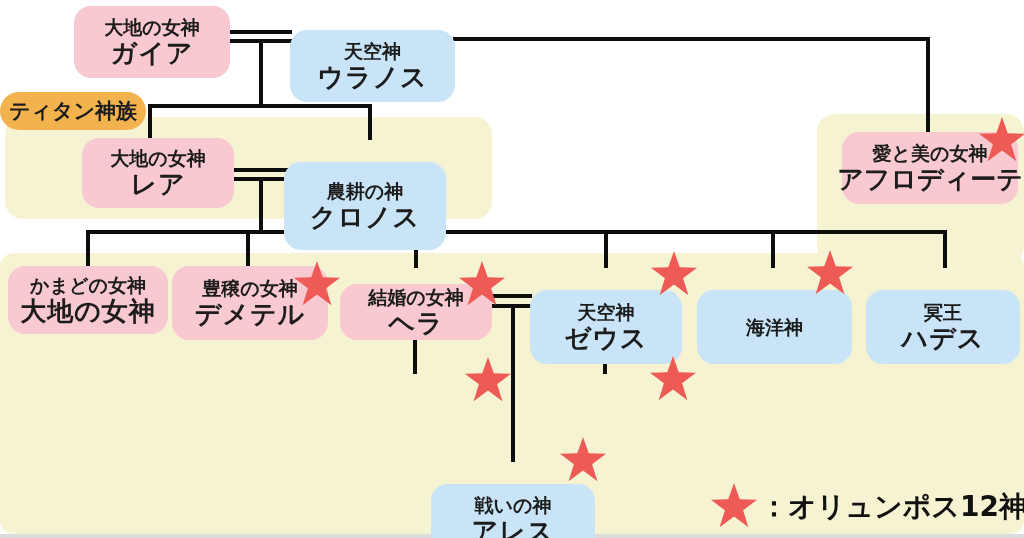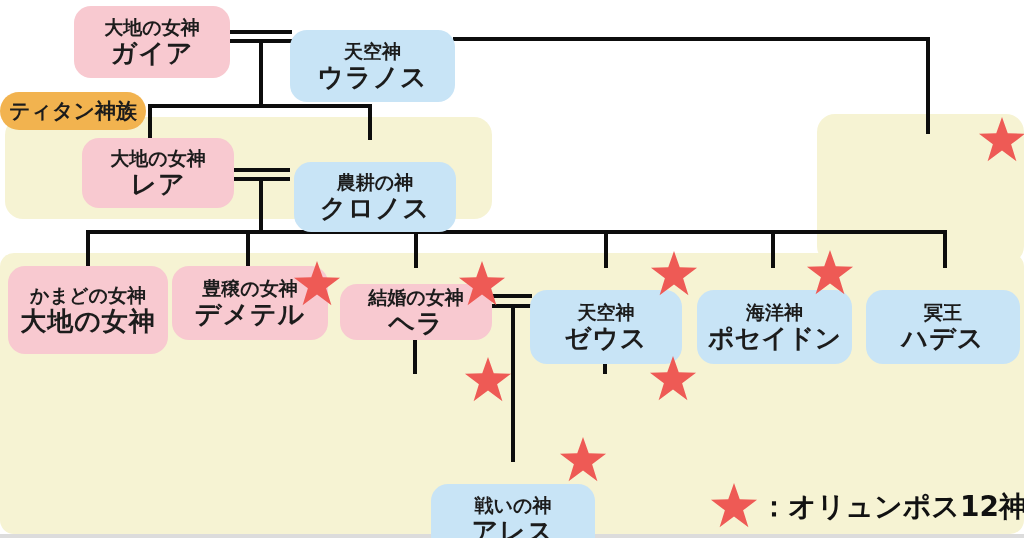--- a/index.html
+++ b/index.html
@@ -117,48 +117,51 @@
   </div>
 
   <div class="group-label" style="left:0px;top:92px;width:146px;height:38px">
     <span>ティタン神族</span>
   </div>
 
   <div class="node female" style="left:82px;top:138px;width:152px;height:70px">
     <div class="node-title">大地の女神</div>
     <div class="node-name">レア</div>
   </div>
-  <div class="node male" style="left:294px;top:138px;width:162px;height:70px">
+  <div class="node male" style="left:284px;top:138px;width:162px;height:88px">
     <div class="node-title">農耕の神</div>
     <div class="node-name">クロノス</div>
   </div>
+  <div class="node female" style="left:842px;top:132px;width:176px;height:72px">
+    <div class="node-title">愛と美の女神</div>
+    <div class="node-name" style="letter-spacing:0">アフロディーテ</div>
+  </div>
   <div class="star" style="left:978px;top:117px"></div>
 
-  <div class="node female" style="left:8px;top:266px;width:160px;height:88px">
+  <div class="node female" style="left:8px;top:266px;width:160px;height:68px">
     <div class="node-title">かまどの女神</div>
     <div class="node-name">大地の女神</div>
   </div>
   <div class="node female" style="left:172px;top:266px;width:156px;height:74px">
     <div class="node-title">豊穣の女神</div>
     <div class="node-name">デメテル</div>
   </div>
   <div class="star" style="left:293px;top:261px"></div>
   <div class="node female" style="left:340px;top:284px;width:152px;height:56px">
     <div class="node-title">結婚の女神</div>
     <div class="node-name">ヘラ</div>
   </div>
   <div class="star" style="left:458px;top:261px"></div>
   <div class="node male" style="left:530px;top:266px;width:152px;height:74px">
     <div class="node-title">天空神</div>
     <div class="node-name">ゼウス</div>
   </div>
   <div class="star" style="left:650px;top:251px"></div>
   <div class="node male" style="left:697px;top:266px;width:155px;height:74px">
     <div class="node-title">海洋神</div>
-    <div class="node-name" style="letter-spacing:0">ポセイドン</div>
   </div>
   <div class="star" style="left:806px;top:250px"></div>
   <div class="node male" style="left:866px;top:266px;width:154px;height:74px">
     <div class="node-title">冥王</div>
     <div class="node-name">ハデス</div>
   </div>
 
   <div class="star" style="left:464px;top:357px"></div>
   <div class="star" style="left:649px;top:356px"></div>
   <div class="node male" style="left:431px;top:460px;width:164px;height:72px">

